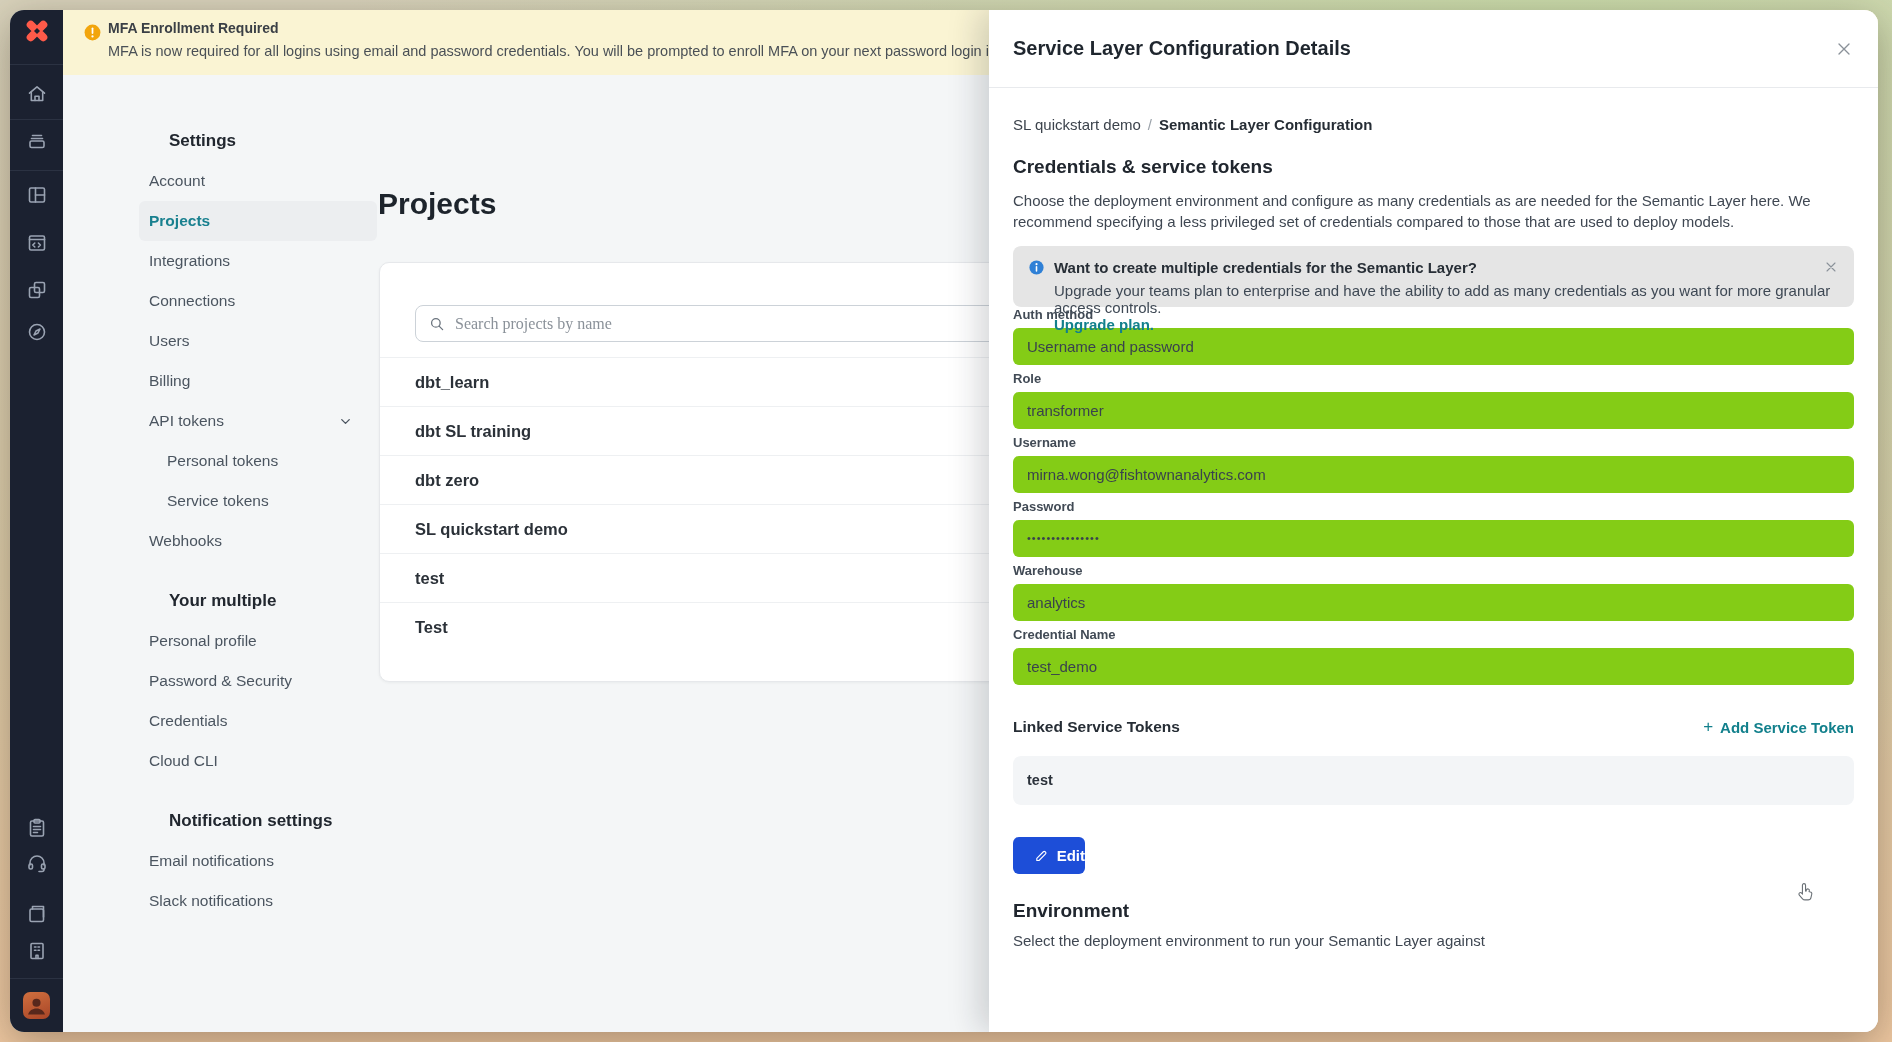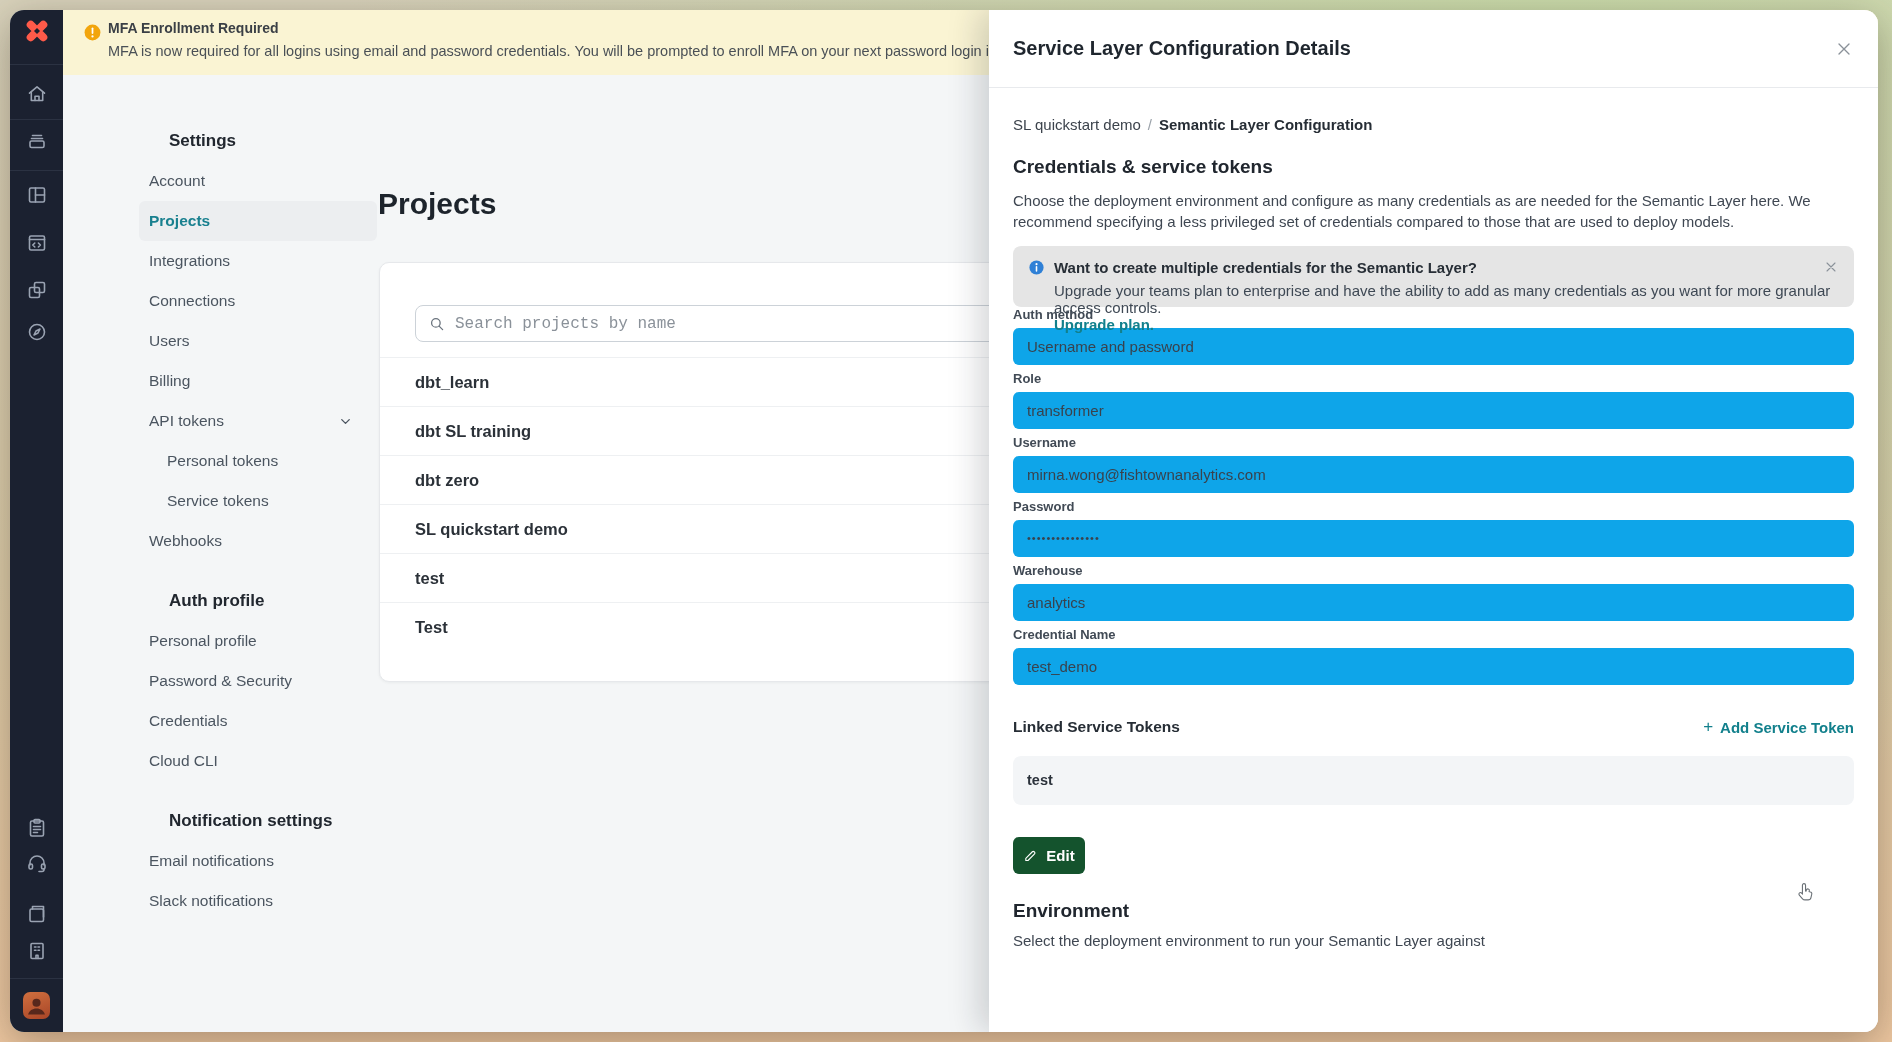--- a/index.html
+++ b/index.html
@@ -38,21 +38,21 @@
              display:flex; align-items:center; justify-content:space-between;}
   .nav-item.active{ background:#eceef0; color:#19808f; font-weight:bold; }
   .nav-item.indent{ padding-left:28px; }
   .nav-item svg{ stroke:#4b5560; fill:none; stroke-width:1.8; stroke-linecap:round; stroke-linejoin:round;}
   .page-title{ position:absolute; left:315px; top:112px; font-size:30px; font-weight:bold; color:#1d242c; }
   .card{ position:absolute; left:316px; top:187px; width:900px; height:420px; background:#fff; border:1px solid #e6e8eb;
          border-radius:10px; box-shadow:0 1px 3px rgba(20,30,40,.05); }
   .search{ position:absolute; left:35px; top:42px; width:810px; height:37px; border:1px solid #ccd2d8; border-radius:8px;
            background:#fff; display:flex; align-items:center; padding-left:12px; }
   .search input{ border:none; outline:none; font-size:16px; color:#000000; margin-left:9px; width:700px; background:transparent;
-                 font-family:Liberation Mono, monospace;}
+                 font-family:Liberation Serif, serif;}
   .search input::placeholder{ color:#8a9199; }
   .rows{ position:absolute; left:0; right:0; top:94px; }
   .prow{ height:49px; line-height:49px; padding-left:35px; border-top:1px solid #eef0f2; font-size:16.5px; font-weight:bold; color:#2b3138; cursor:pointer;}
   
   .panel{ position:absolute; left:979px; top:0; width:889px; height:1022px; background:#fff; z-index:10;
           box-shadow:-10px 0 30px rgba(20,30,40,.18); }
   .p-head{ height:78px; border-bottom:1px solid #e8eaed; display:flex; align-items:center; padding:0 24px; }
   .p-title{ font-size:20px; font-weight:bold; color:#1f262e; flex:1;}
   .x-btn{ cursor:pointer; display:flex; }
   .x-btn svg{ stroke:#8a9199; stroke-width:1.6; stroke-linecap:round;}
@@ -64,30 +64,30 @@
   .desc{ margin-top:12px; font-size:15px; line-height:21px; color:#3f4752; max-width:846px;}
   .info{ margin-top:14px; height:61px; background:#e5e5e5; border-radius:8px; padding:13px 16px; position:relative;}
   .info-t{ font-size:15px; font-weight:bold; color:#272e36; padding-left:25px;}
   .info-b{ font-size:15px; color:#3e4854; margin-top:6px; padding-left:25px;}
   .info .link{ color:#12808c; font-weight:bold; cursor:pointer;}
   .info .i-ic{ position:absolute; left:15px; top:13px;}
   .info .x-btn{ position:absolute; right:15px; top:13px;}
   .field{ margin-bottom:6px;}
   .field:first-of-type{ margin-top:16px;}
   .f-label{ font-size:13px; font-weight:bold; color:#414a55; line-height:16px; margin-bottom:5px;}
-  .f-input{ height:37px; line-height:37px; background:#0ea5e9; border-radius:6px; padding:0 14px; font-size:15px; color:#39424d;}
+  .f-input{ height:37px; line-height:37px; background:#84cc16; border-radius:6px; padding:0 14px; font-size:15px; color:#39424d;}
   .tok-head{ margin-top:32px; display:flex; align-items:center; justify-content:space-between;}
   .tok-title{ font-size:15.5px; font-weight:bold; color:#262d35;}
   .add-link{ font-size:15px; font-weight:bold; color:#12808c; cursor:pointer; display:flex; align-items:center; gap:7px;}
   .add-link .plus{ font-weight:normal; font-size:17px;}
   .tok-box{ margin-top:19px; background:#f3f5f7; border-radius:8px; overflow:hidden;}
   .tok-row{ height:49px; line-height:49px; padding-left:14px; font-size:14.5px; font-weight:bold; color:#2b323b;}
   .tok-row + .tok-row{ border-top:1px solid #e4e7ea;}
-  .edit-btn{ margin-top:32px; width:72px; height:37px; background:#14532d; border:none; border-radius:6px; color:#fff;
-             font-weight:bold; font-size:15px; display:flex; align-items:center; justify-content:center; gap:8px; cursor:pointer;
+  .edit-btn{ margin-top:32px; width:72px; height:37px; background:#1d4ed8; border:none; border-radius:6px; color:#fff;
+             font-weight:bold; font-size:15px; display:flex; align-items:center; justify-content:flex-end; gap:8px; cursor:pointer;
              font-family:"Liberation Sans",sans-serif;}
   .env-h{ margin-top:26px; font-size:19px; font-weight:bold; color:#20262e;}
   .env-d{ margin-top:10px; font-size:15px; color:#3f4752;}
   .cursor{ position:absolute; left:805px; top:765px; z-index:20; pointer-events:none;}
 </style>
 </head>
 <body>
 
 <div class="window">
 
@@ -135,21 +135,21 @@
       <div class="nav-item indent">
           <span>Personal tokens</span>
         </div>
       <div class="nav-item indent">
           <span>Service tokens</span>
         </div>
       <div class="nav-item">
           <span>Webhooks</span>
         </div>
 
-      <div class="nav-h gap">Auth profile</div>
+      <div class="nav-h gap">Your multiple</div>
       <div class="nav-item">
           <span>Personal profile</span>
         </div>
       <div class="nav-item">
           <span>Password &amp; Security</span>
         </div>
       <div class="nav-item">
           <span>Credentials</span>
         </div>
       <div class="nav-item">

